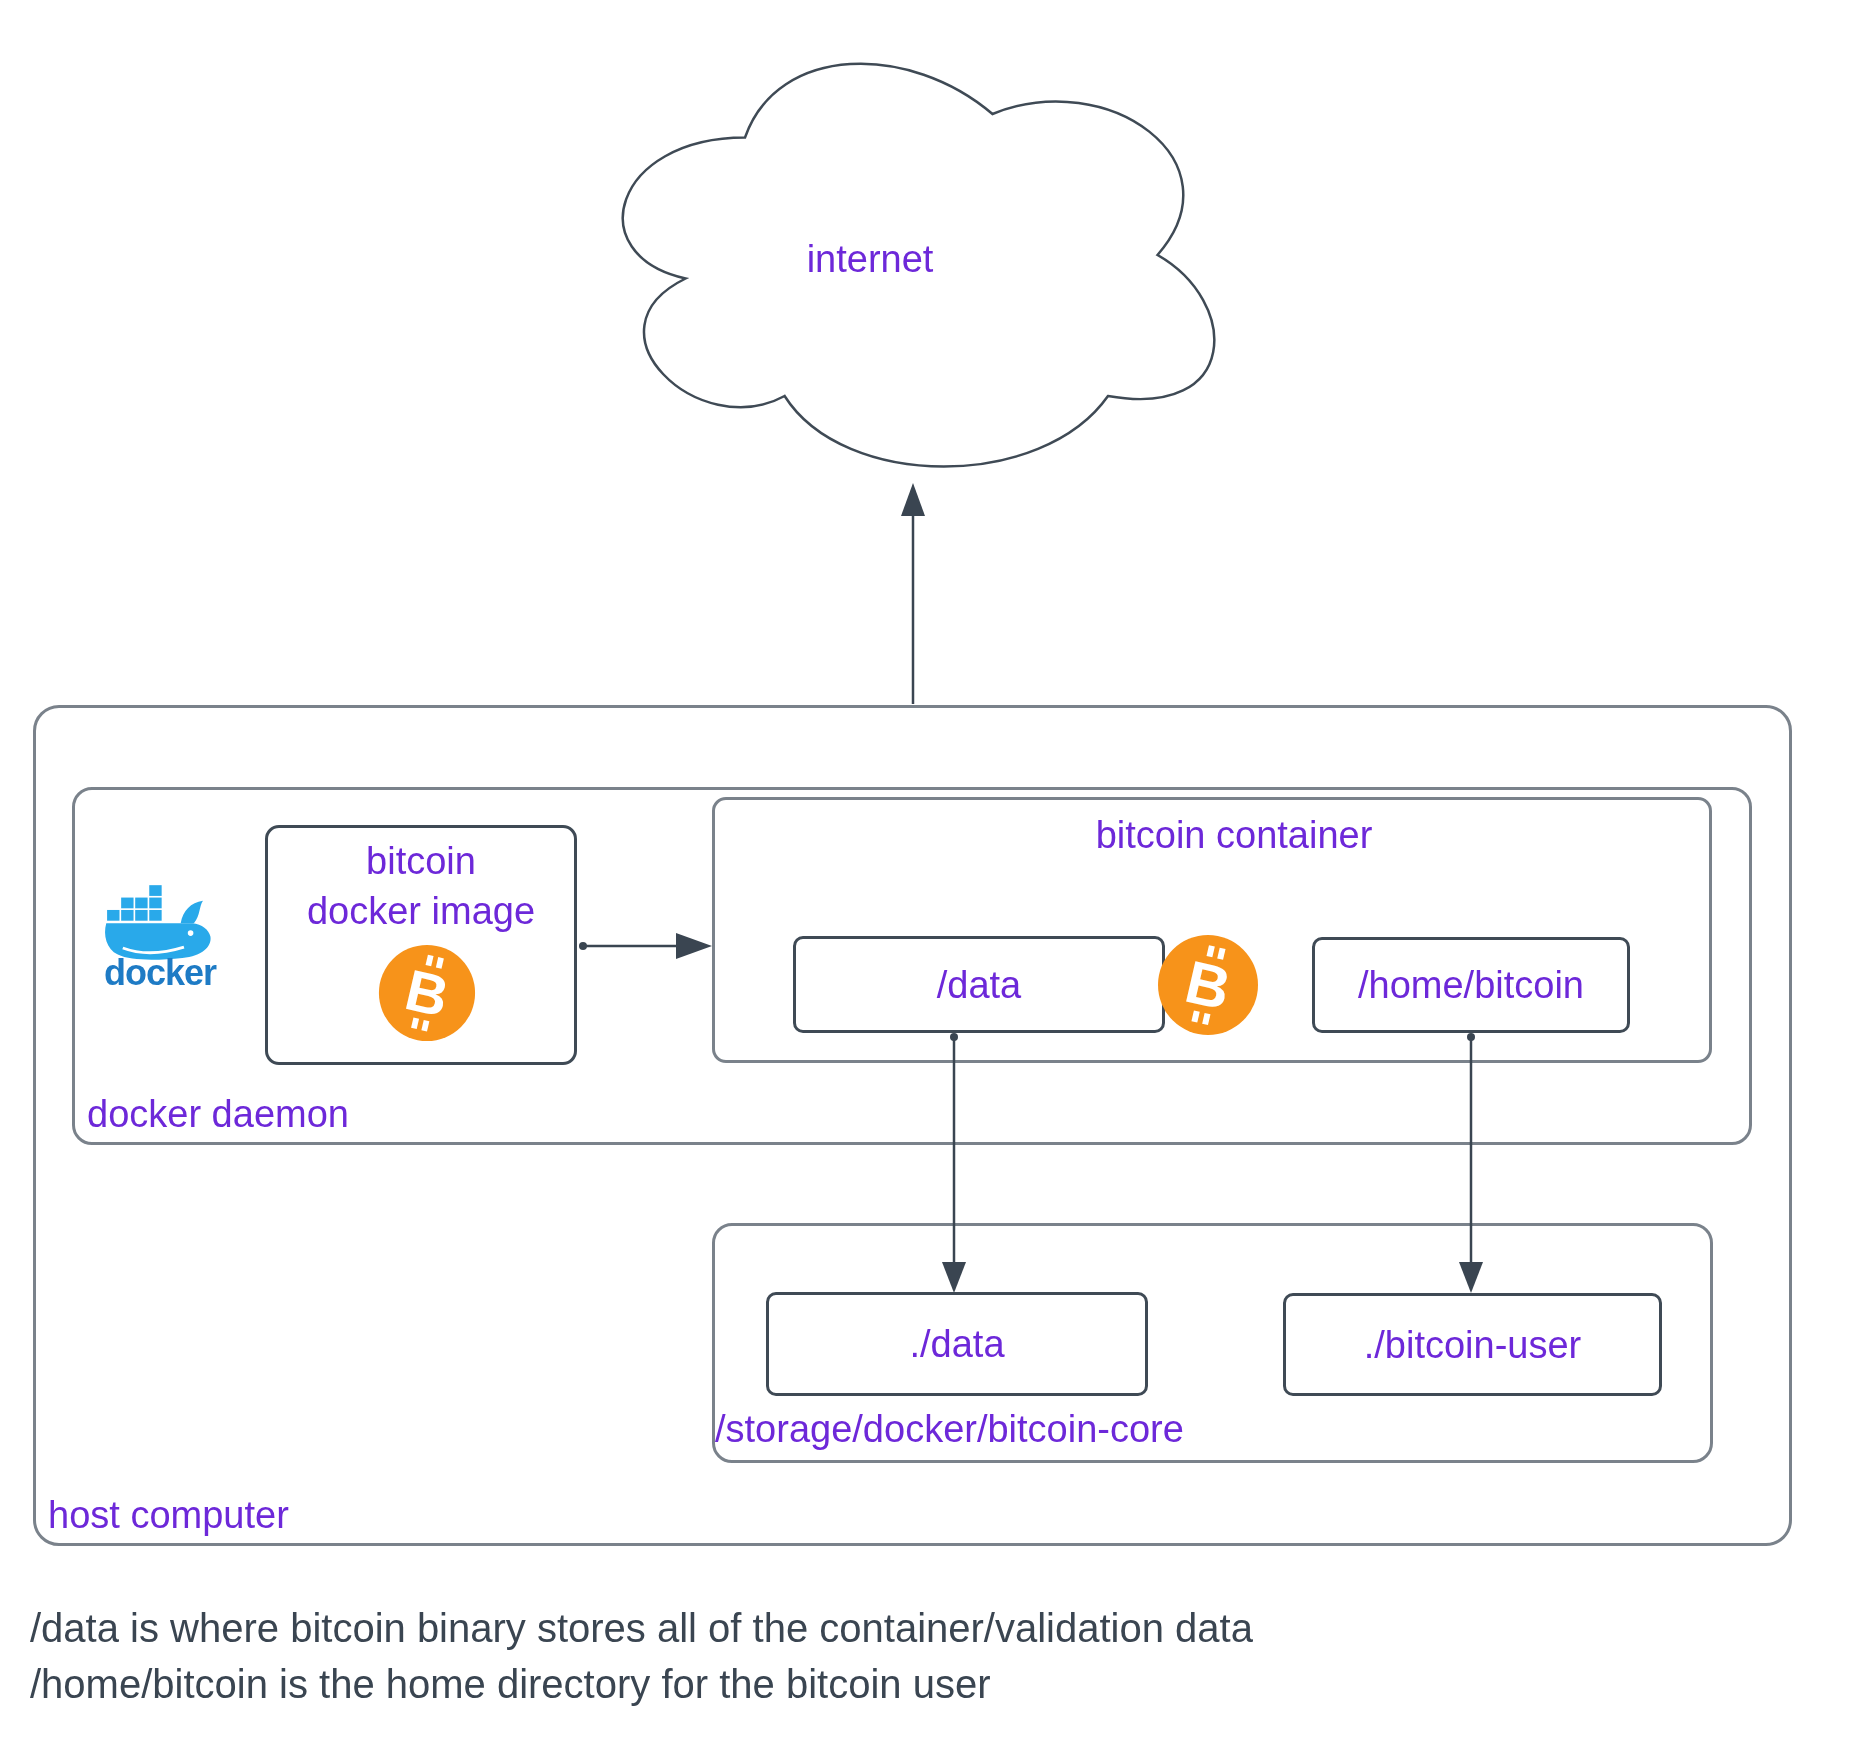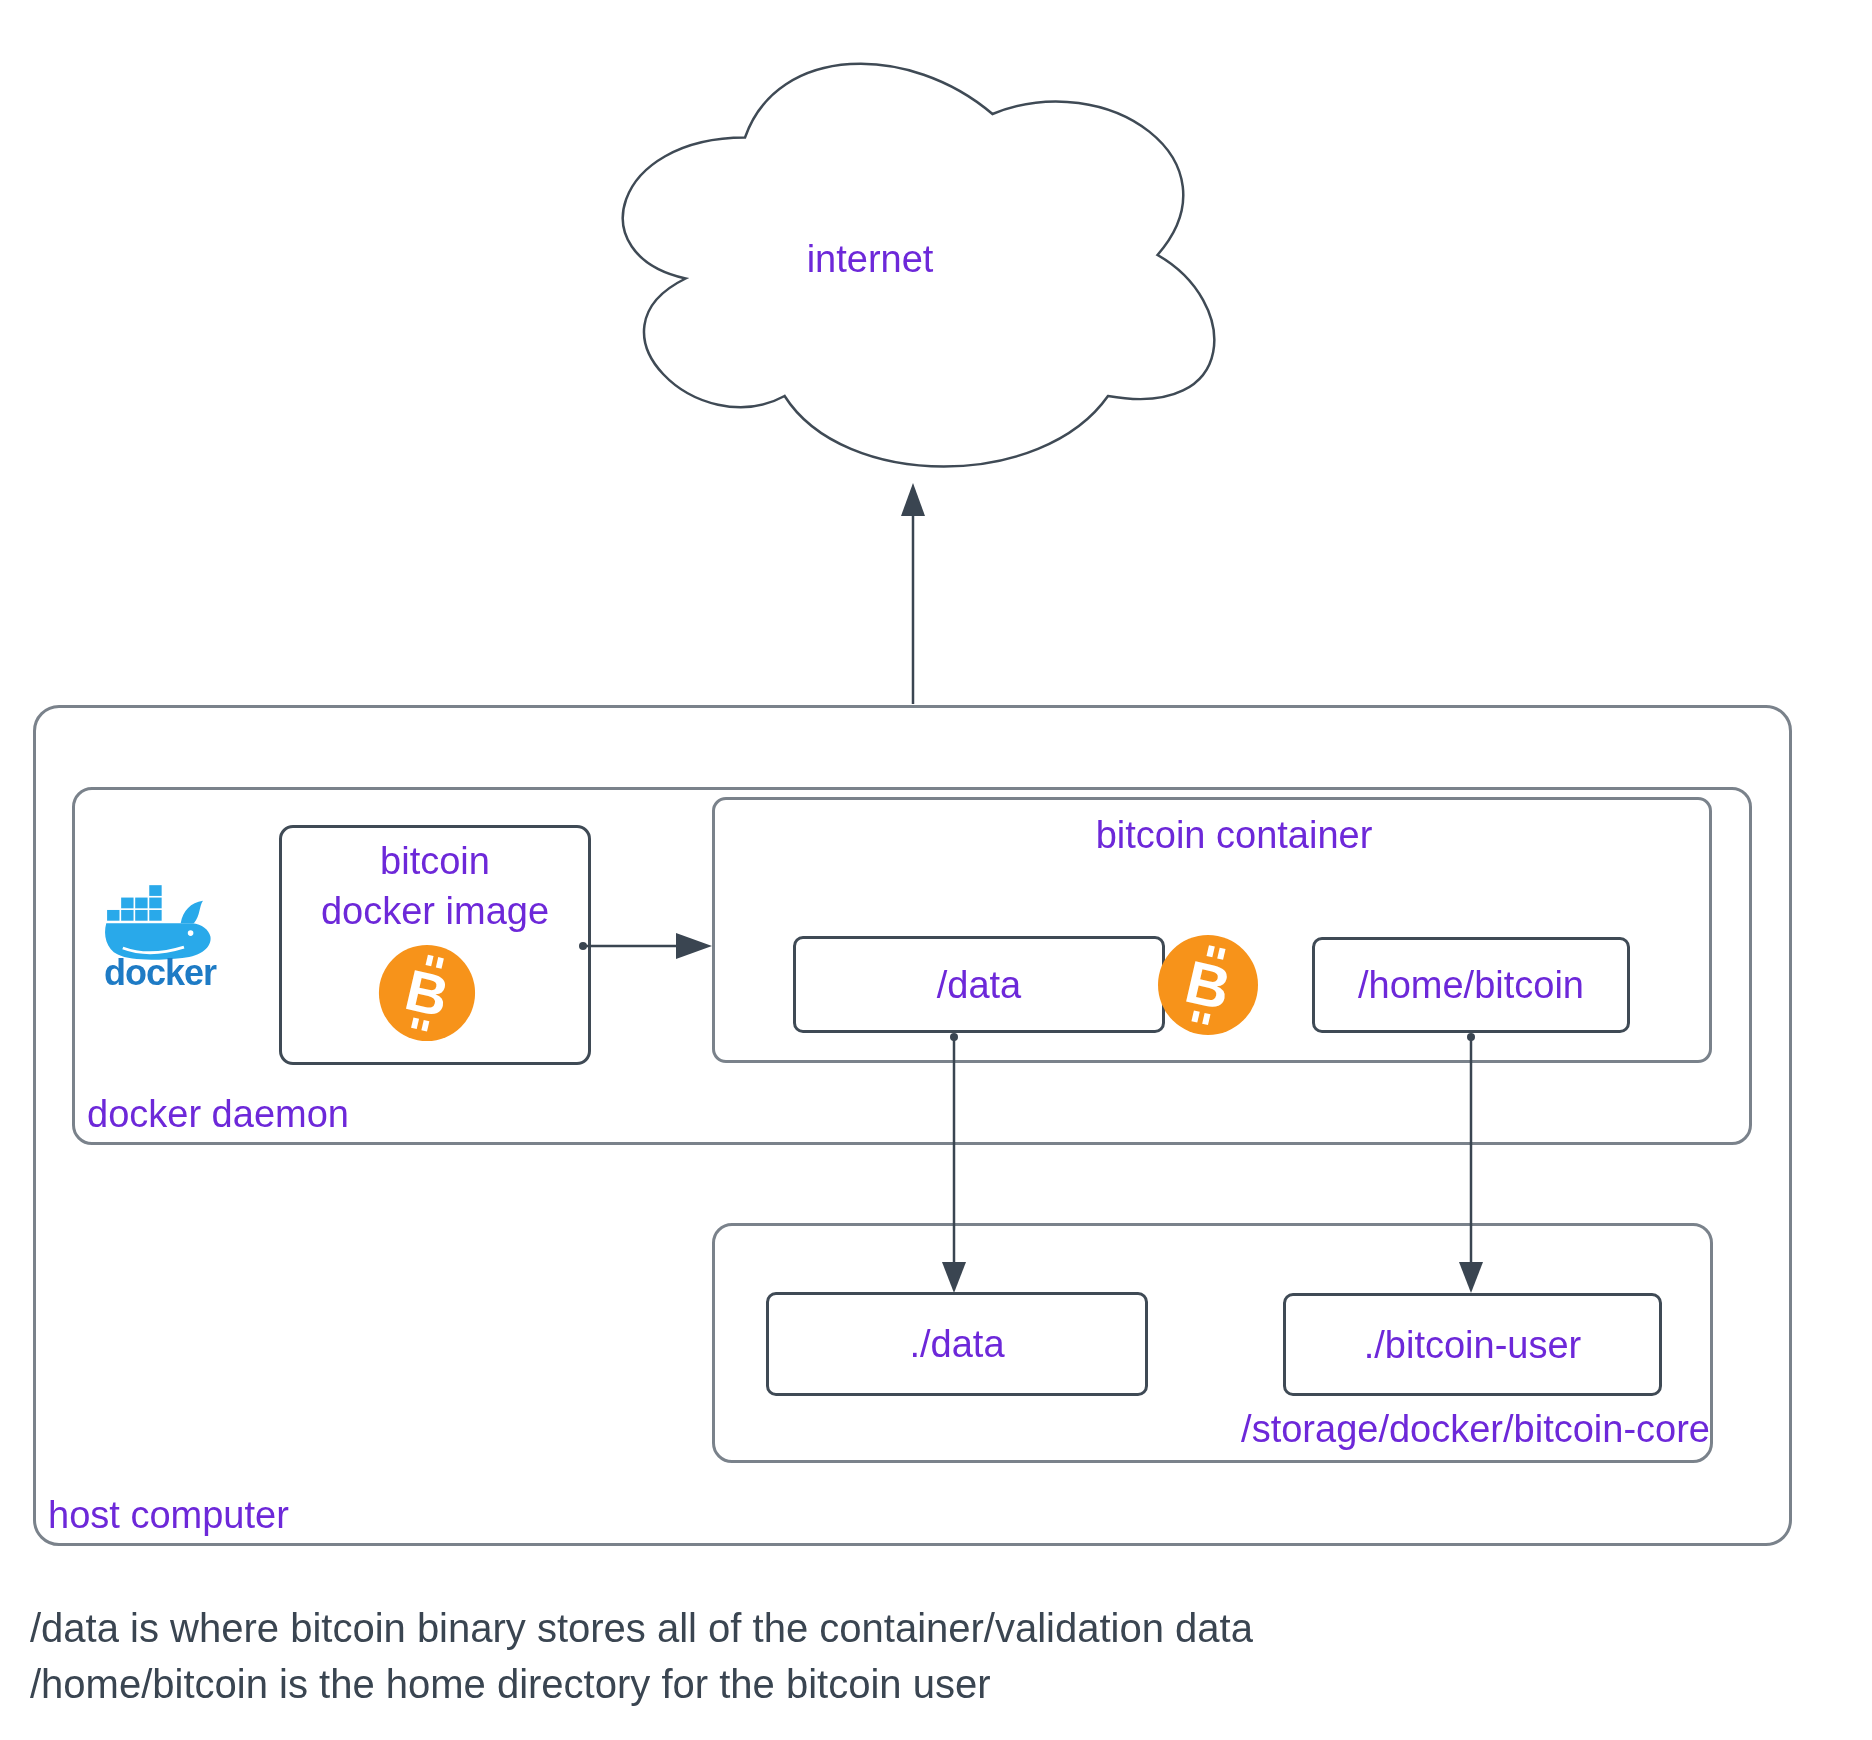--- a/index.html
+++ b/index.html
@@ -5,21 +5,21 @@
   html,body{margin:0;padding:0;background:#fff;}
   #canvas{position:relative;width:1872px;height:1740px;background:#fff;overflow:hidden;
           font-family:"Liberation Sans",sans-serif;color:#3A4551;}
   .abs{position:absolute;}
   .box{position:absolute;background:#fff;box-sizing:border-box;}
   .outer{border:3px solid #7A828B;}
   .inner{border:3px solid #3F4A55;}
   .lbl{color:#6d28d9;font-size:38px;line-height:46px;white-space:nowrap;}
   .corner-lbl{position:absolute;left:12px;bottom:5px;}
   .top-center-lbl{position:absolute;left:0;right:0;top:12px;text-align:center;padding-left:44px;}
-  .bottom-center-lbl{position:absolute;left:0;right:0;bottom:8px;text-align:right;}
+  .bottom-center-lbl{position:absolute;left:0;right:0;bottom:8px;text-align:left;}
   .flex-center{display:flex;align-items:center;justify-content:center;}
   .pre2{white-space:pre-line;text-align:center;padding-top:8px;line-height:50px;}
   .wordmark{position:absolute;left:92px;top:952px;width:136px;text-align:center;
             font-size:36px;font-weight:bold;color:#1E7BC5;letter-spacing:-1px;}
   .notes{position:absolute;left:30px;top:1600px;font-size:40px;line-height:56px;color:#3A4551;}
   svg{display:block;}
   #overlay{position:absolute;left:0;top:0;z-index:6;pointer-events:none;}
 </style>
 </head>
 <body>
@@ -53,21 +53,21 @@
       <rect x="62" y="30" width="15" height="13"></rect>
       <path d="M100,46 C103,31 112,21 127,19 C122,26 124,37 116,46 Z"></path>
       <path d="M10,46 L114,46 C126,47 134,54 136,62 C138,74 126,86 102,88
                C74,91 40,92 24,84 C10,77 6,60 10,46 Z"></path>
     </g>
     <circle cx="112" cy="58" r="3.4" fill="#ffffff"></circle>
     <path d="M30,76 Q62,88 104,75" stroke="#ffffff" stroke-width="3.5" fill="none"></path>
   </svg>
   <div class="wordmark">docker</div>
 
-  <div class="box inner" style="left:279px;top:825px;width:312px;height:240px;border-radius:14px;">
+  <div class="box inner" style="left:265px;top:825px;width:312px;height:240px;border-radius:14px;">
     <div class="lbl pre2">bitcoin
 docker image</div>
   </div>
   <svg class="abs" style="left:377px;top:943px;" width="100" height="100" viewBox="0 0 104 104">
     <circle cx="52" cy="52" r="50" fill="#F7931A"></circle>
     <g transform="rotate(13 52 52)" fill="#ffffff">
       <rect x="44" y="13" width="6" height="11"></rect>
       <rect x="55" y="13" width="6" height="11"></rect>
       <rect x="44" y="80" width="6" height="11"></rect>
       <rect x="55" y="80" width="6" height="11"></rect>

